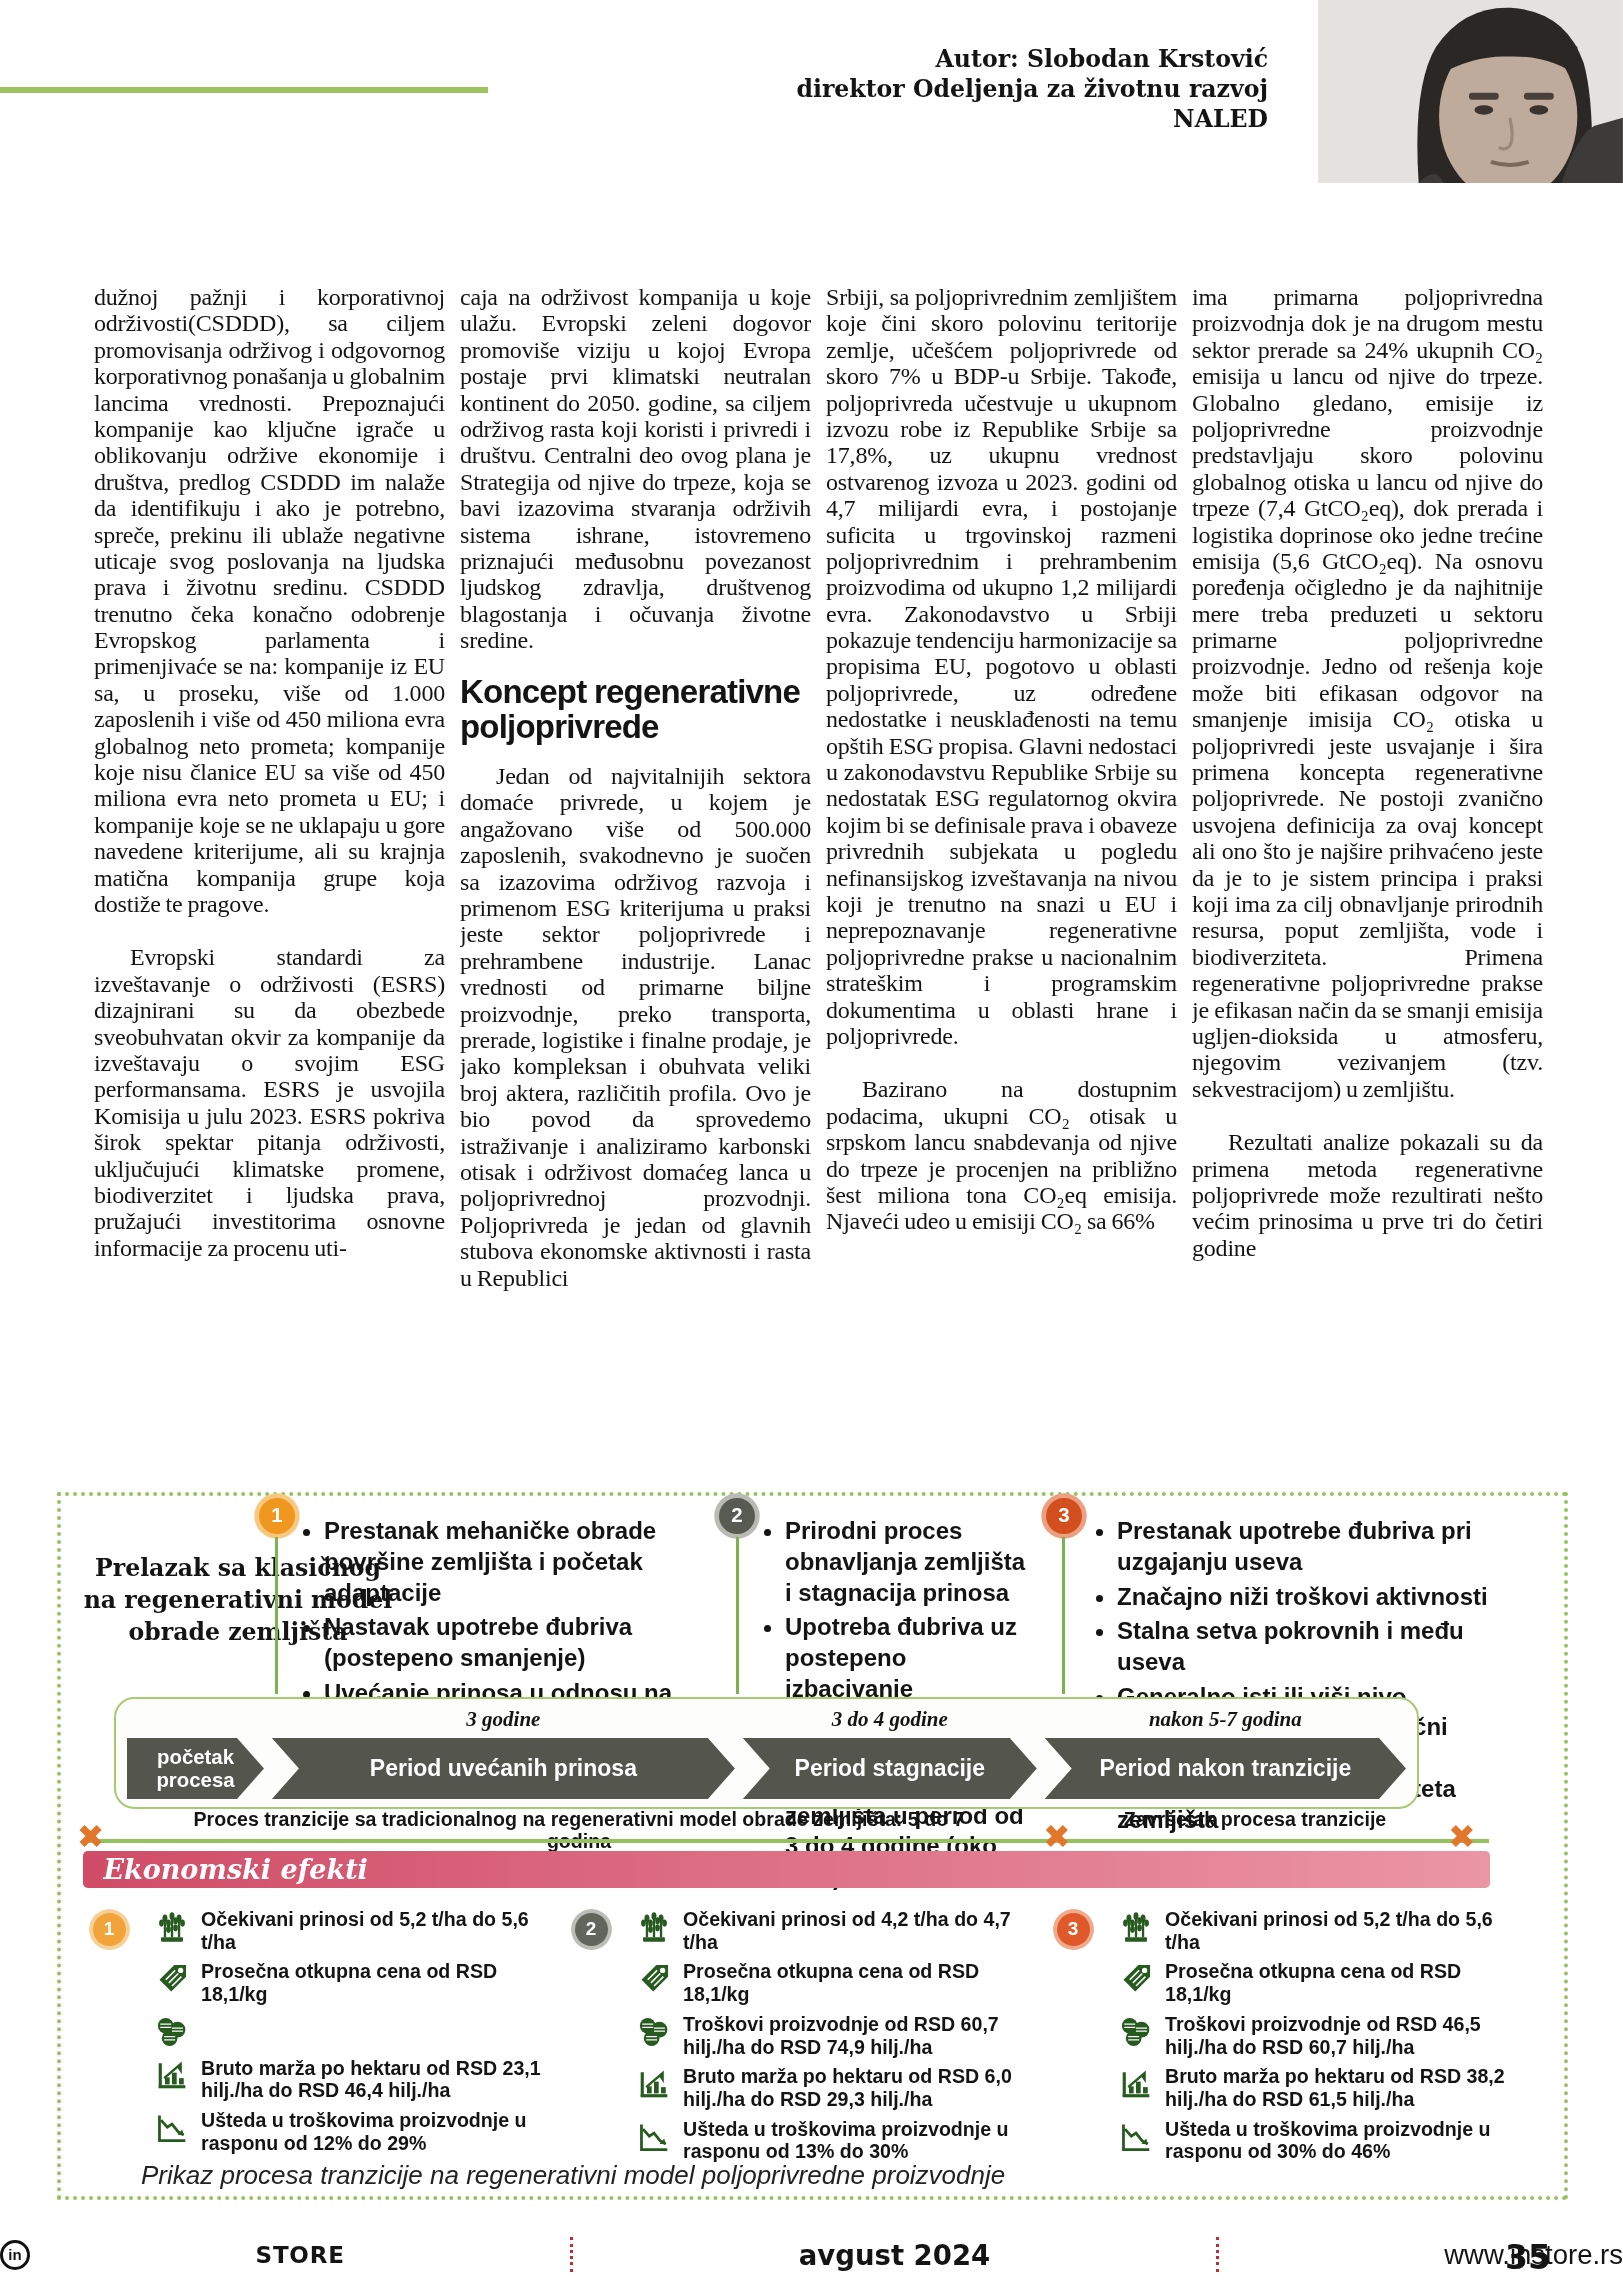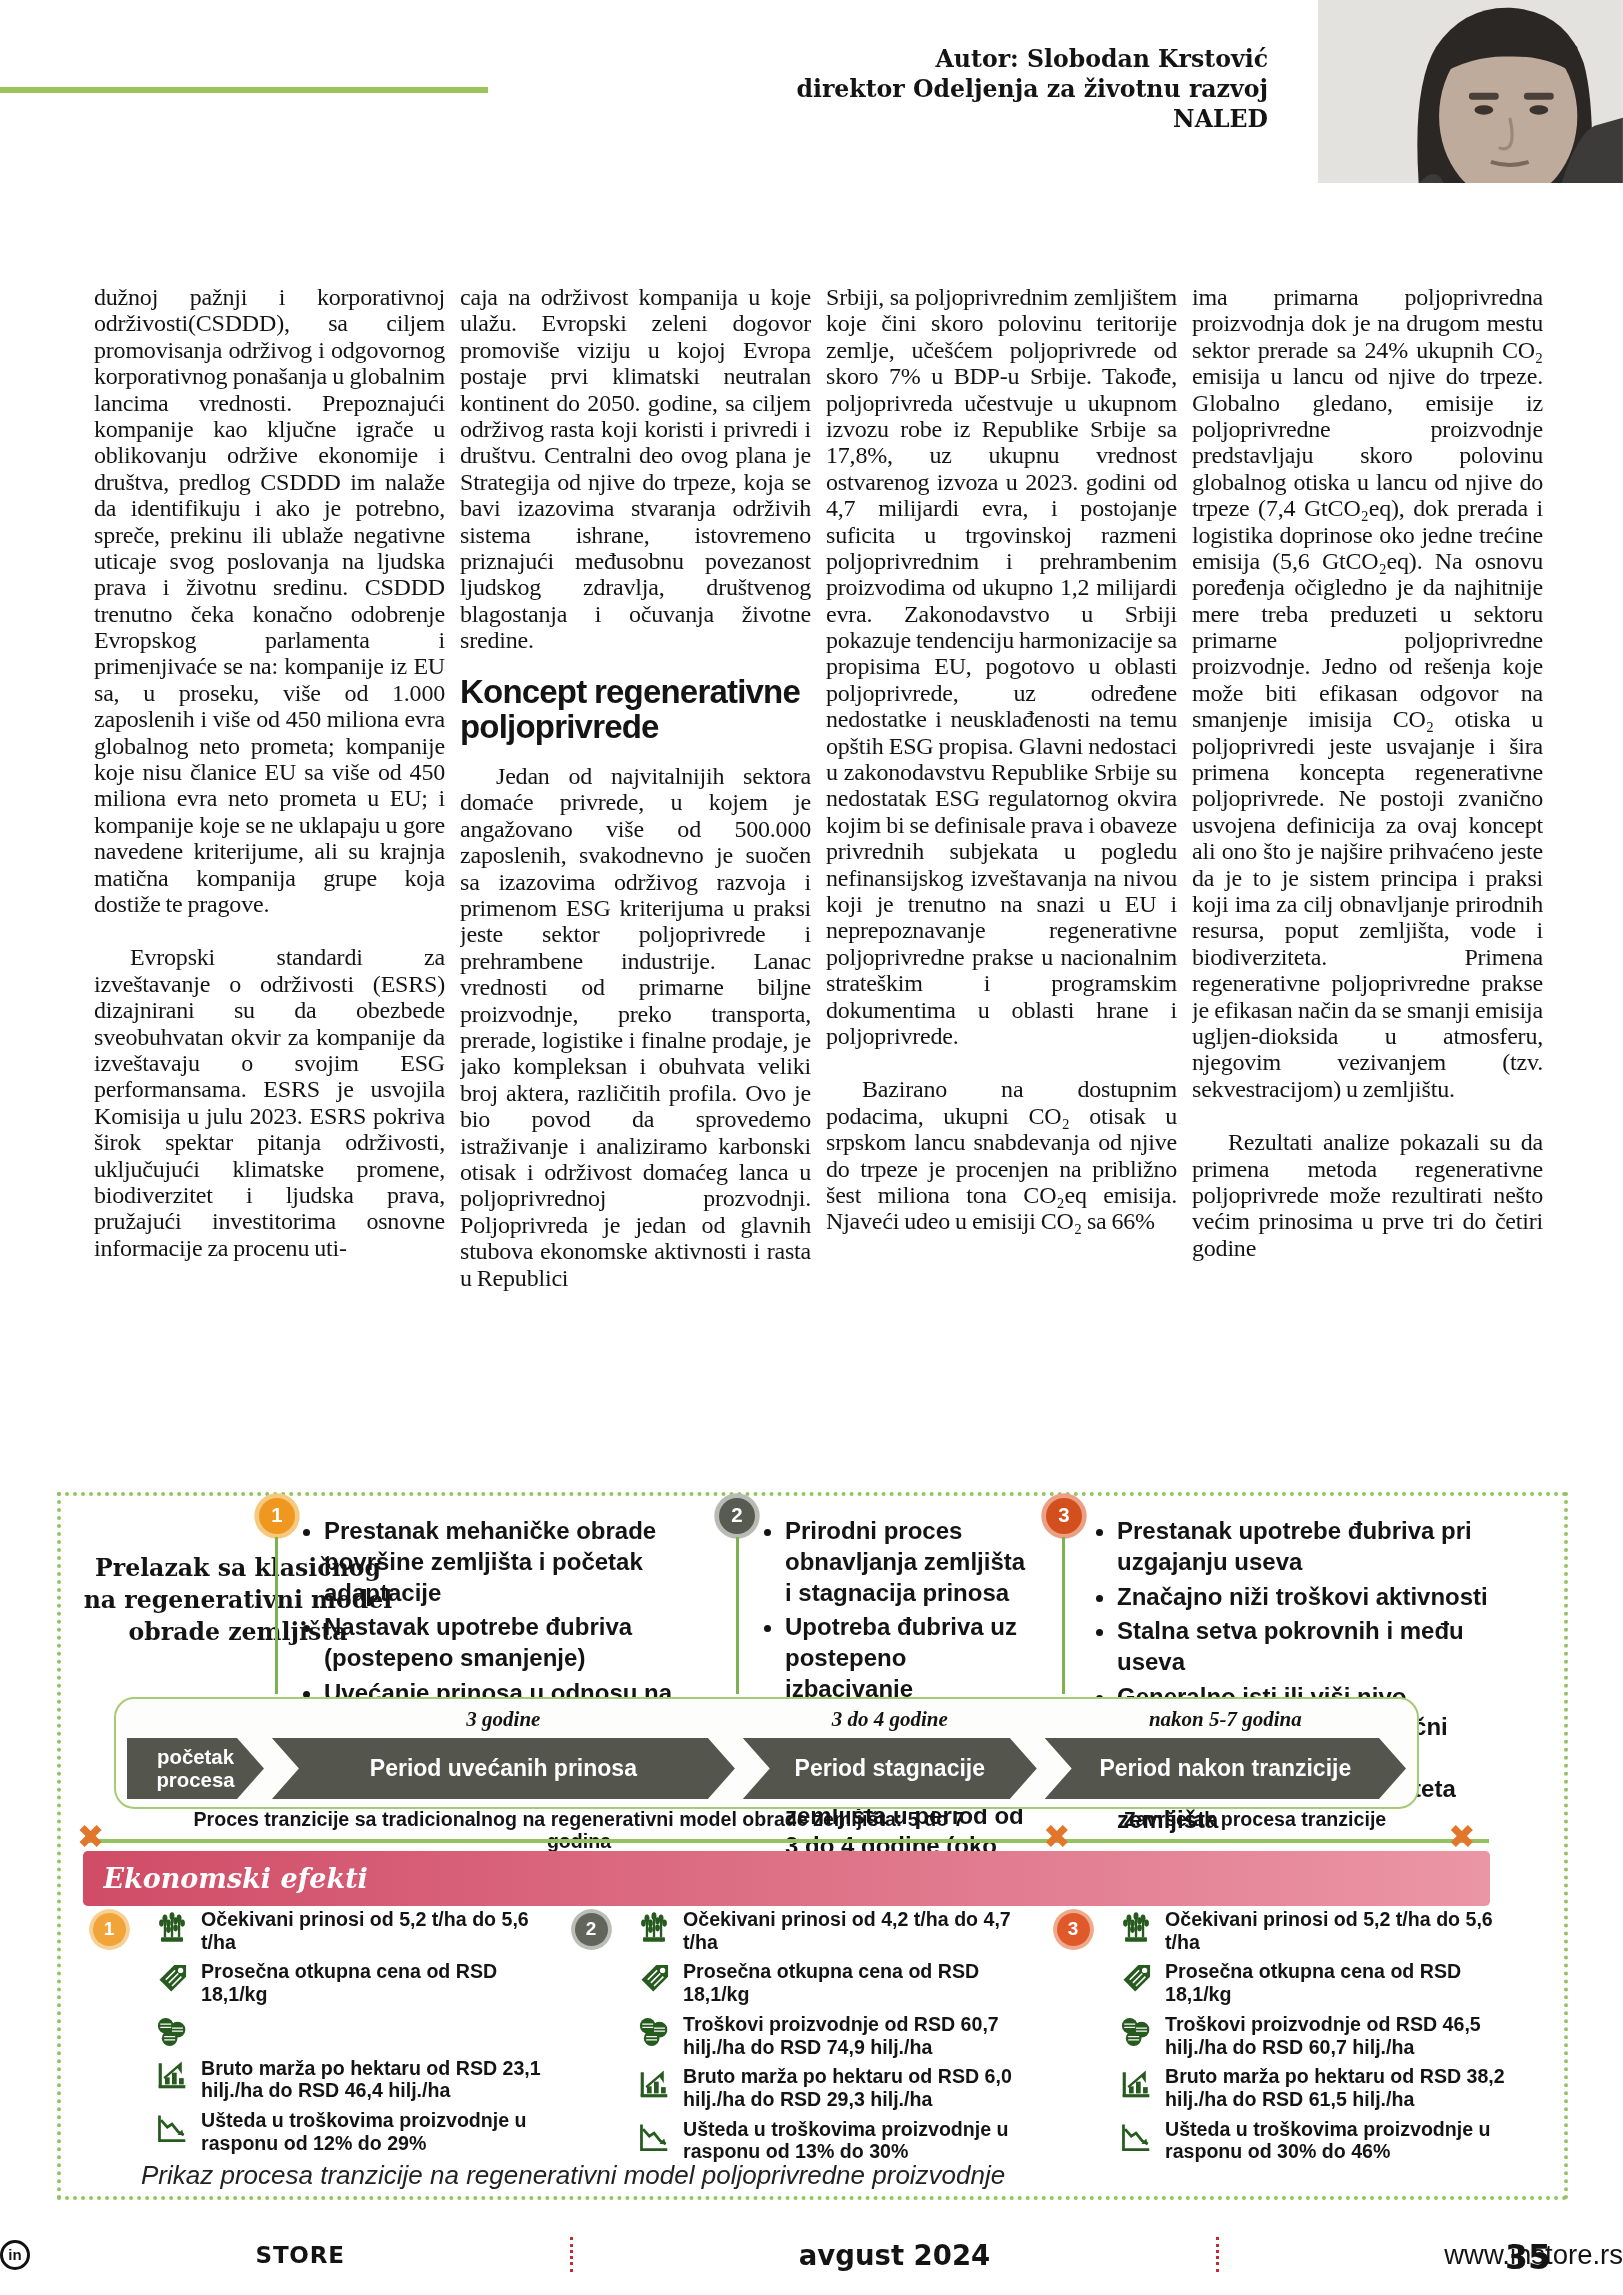--- a/index.html
+++ b/index.html
@@ -55,21 +55,21 @@
   .notch{clip-path:polygon(0 0,calc(100% - 27px) 0,100% 50%,calc(100% - 27px) 100%,0 100%,27px 50%);}
 
   .xline{position:absolute;left:22px;top:343px;width:1406px;height:3.9px;background:#94c25e;}
   .xmark{position:absolute;top:324px;color:#e2762b;font-size:33px;font-weight:bold;
     font-family:"DejaVu Sans",sans-serif;line-height:1;}
   .x1{left:15.7px;} .x2{left:982px;} .x3{left:1387px;}
   .xlabel{position:absolute;top:313px;font-weight:bold;font-size:19.6px;text-align:center;line-height:1.1;}
   .xl1{left:102px;width:832px;}
   .xl2{left:1029px;width:330px;}
 
-  .band{position:absolute;left:22px;top:355px;width:1407px;height:55px;border-radius:4.7px;
+  .band{position:absolute;left:22px;top:355px;width:1407px;height:37px;border-radius:4.7px;
     background:linear-gradient(90deg,#d04c67,#eb96a5);display:flex;align-items:center;}
   .band span{color:#fff;font-family:"DejaVu Serif",serif;font-weight:bold;font-style:italic;
     font-size:27px;padding-left:20.4px;}
 
   .econ{position:absolute;top:412px;width:454px;}
   .e1{left:30px;} .e2{left:512px;} .e3{left:994px;}
   .econ .num{position:absolute;left:1.6px;top:4.7px;width:33px;height:33px;border-radius:50%;
     color:#fff;font-weight:bold;font-size:19px;display:flex;align-items:center;justify-content:center;}
   .n1{background:#f0a43a;box-shadow:0 0 0 3.9px #f7d096;}
   .n2{background:#62655c;box-shadow:0 0 0 3.9px #bcbdb7;}

